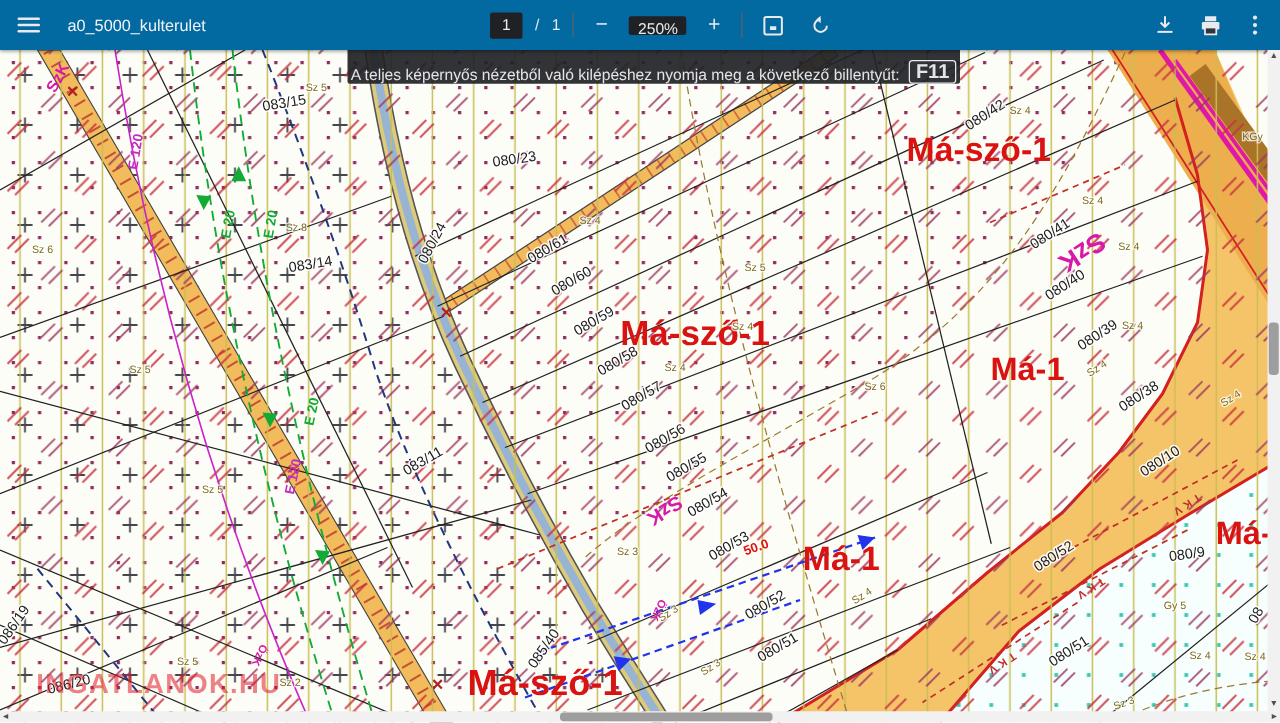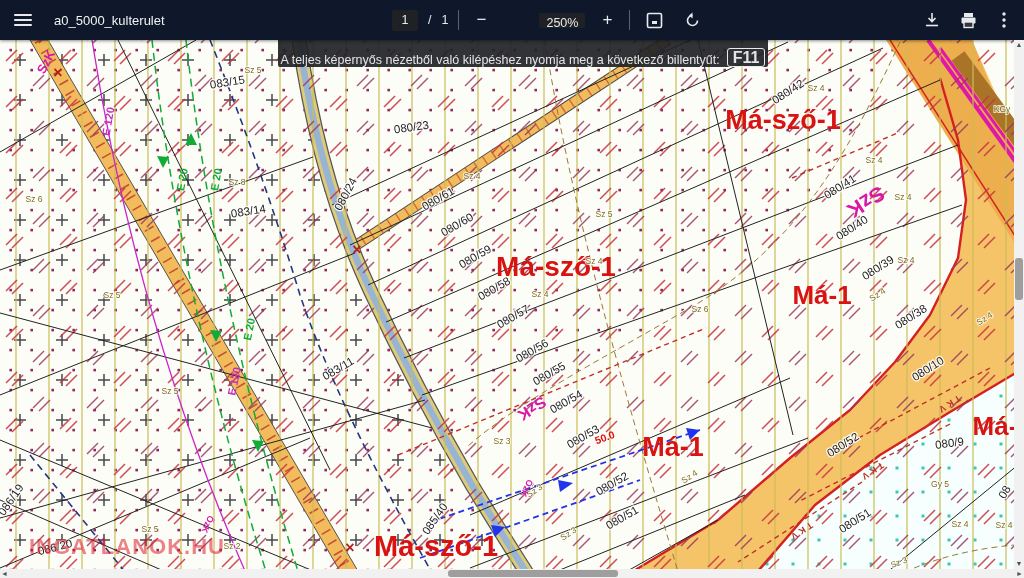--- a/index.html
+++ b/index.html
@@ -1,30 +1,30 @@
 <!DOCTYPE html>
 <html><head>
 <meta charset="utf-8">
 <style>
   html,body{margin:0;padding:0;width:1024px;height:578px;overflow:hidden;
     font-family:"Liberation Sans",sans-serif;background:#fff;}
   #app{position:relative;width:1024px;height:578px;overflow:hidden;}
 
   
-  #toolbar{position:absolute;left:0;top:0;width:1024px;height:40px;background:#0f172a;
+  #toolbar{position:absolute;left:0;top:0;width:1024px;height:40px;background:#0369a1;
     color:#e8eaed;z-index:40;box-shadow:0 1px 3px rgba(0,0,0,.45);}
   .tb-left{position:absolute;left:0;top:0;height:40px;display:flex;align-items:center;}
   .tb-burger{width:46px;height:40px;display:flex;align-items:center;justify-content:center;cursor:pointer;}
   .tb-burger div{width:18px;}
   .tb-burger div span{display:block;height:2px;background:#e8eaed;margin:3px 0;border-radius:1px;}
   .tb-title{font-size:13px;color:#f1f3f4;margin-left:8px;}
   .tb-center{position:absolute;left:392px;top:0;height:40px;display:flex;align-items:center;gap:10px;font-size:12.5px;}
   .pagebox,.zoombox{background:#202124;border-radius:2px;text-align:center;color:#e8eaed;}
   .pagebox{width:26px;height:21px;line-height:21px;}
-  .zoombox{width:46px;height:15px;line-height:21px;margin-left:36px;}
+  .zoombox{width:46px;height:15px;line-height:21px;}
   .tb-sep{width:1px;height:20px;background:#5f6368;}
   .tb-btn{width:24px;height:24px;display:flex;align-items:center;justify-content:center;cursor:pointer;
     font-size:17px;color:#e8eaed;user-select:none;}
   .tb-right{position:absolute;right:6px;top:0;height:40px;display:flex;align-items:center;gap:8px;}
   .tb-ic{width:28px;height:28px;display:flex;align-items:center;justify-content:center;cursor:pointer;}
 
   
   #toast{position:absolute;left:278px;top:40px;width:490px;height:27px;background:rgba(32,34,38,.92);
     color:#e3e5e8;z-index:30;display:flex;align-items:flex-end;justify-content:center;font-size:12.5px;
     border-radius:0 0 2px 2px;white-space:nowrap;}

